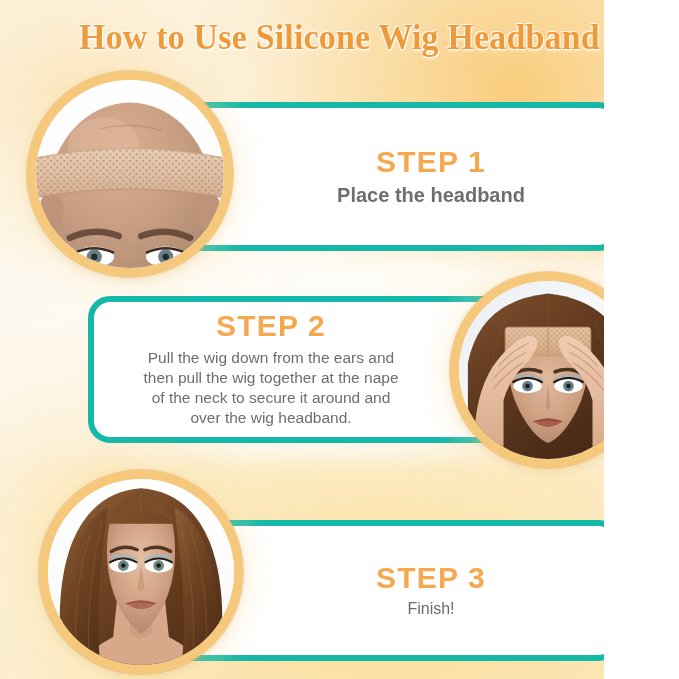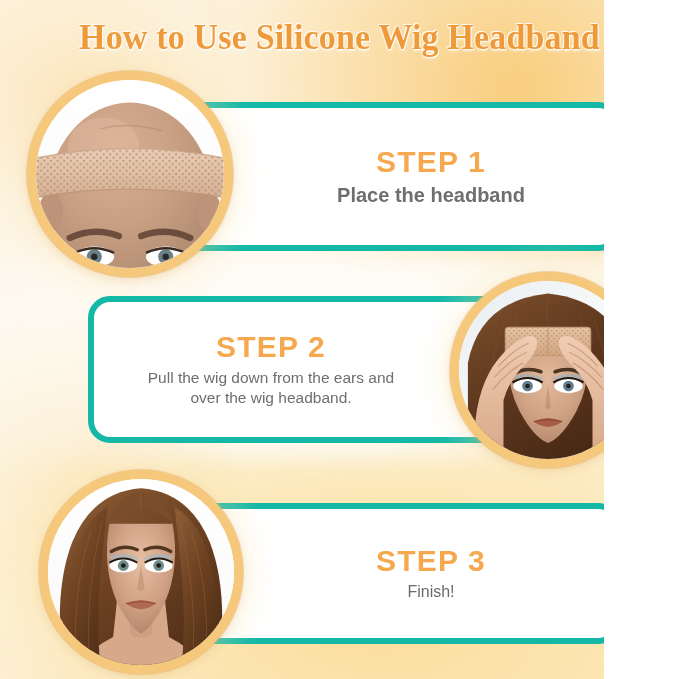--- a/index.html
+++ b/index.html
@@ -134,21 +134,21 @@
     border-radius: 22px;
     box-sizing: border-box;
     display: flex;
     flex-direction: column;
     align-items: center;
     justify-content: center;
     text-align: center;
   }
   #card-1 { left: 162px; top: 102px; width: 458px; height: 149px; }
   #card-2 { left: 88px; top: 296px; width: 458px; height: 147px; }
-  #card-3 { left: 162px; top: 503px; width: 458px; height: 141px; }
+  #card-3 { left: 162px; top: 520px; width: 458px; height: 141px; }
 
   #card-1 .card-inner { padding-left: 80px; }
   #card-2 .card-inner { padding-right: 92px; }
   #card-3 .card-inner { padding-left: 80px; }
 
   .card-inner {
     width: 100%;
     box-sizing: border-box;
     text-align: center;
   }
@@ -295,20 +295,22 @@
       <path d="M 41 184 Q 62 174 83 184" stroke="#3a2b22" stroke-width="2.6" fill="none"></path>
       <path d="M 117 184 Q 138 174 159 184" stroke="#3a2b22" stroke-width="2.6" fill="none"></path>
     </svg>
   </div>
 
   <div class="card" id="card-2">
     <div class="card-inner">
       <div class="step-head">STEP 2</div>
       <div class="step-body small">
         <span class="ln">Pull the wig down from the ears and</span>
+        <span class="ln">then pull the wig together at the nape</span>
+        <span class="ln">of the neck to secure it around and</span>
         <span class="ln">over the wig headband.</span>
       </div>
     </div>
   </div>
 
   <div class="halo" id="halo-2"></div>
   <div class="photo-circle" id="photo-2">
     <svg viewBox="0 0 200 200" preserveAspectRatio="xMidYMid slice" aria-hidden="true">
       <defs>
         <linearGradient id="p2bg" x1="0" y1="0" x2="1" y2="1">

